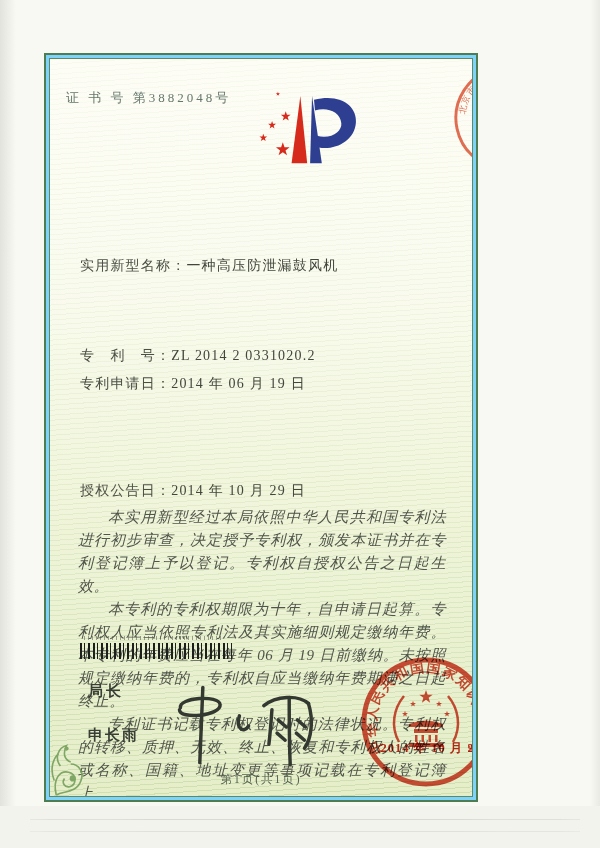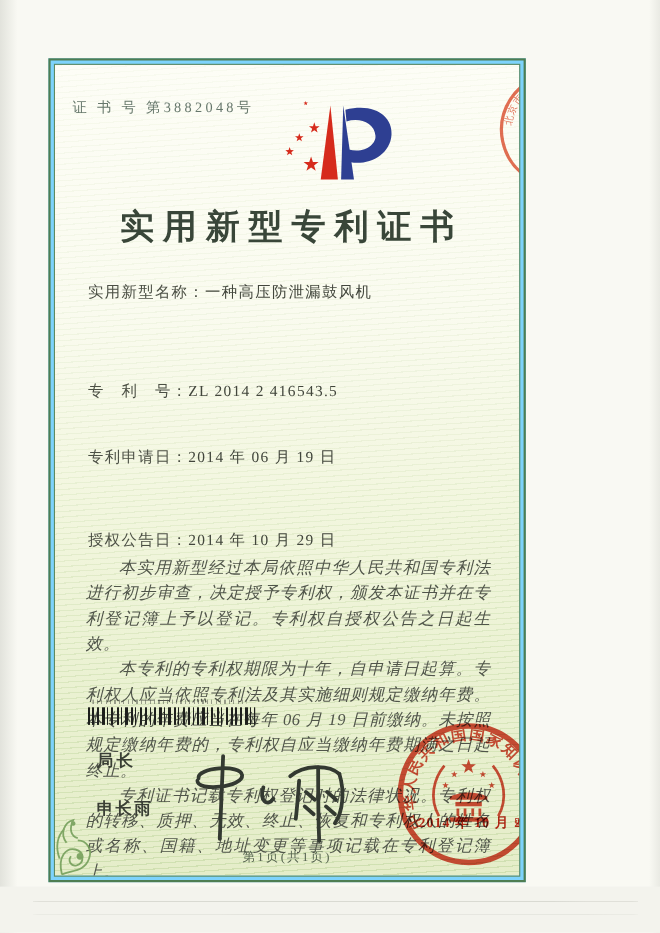--- a/index.html
+++ b/index.html
@@ -116,29 +116,28 @@
             <textPath href="#taxTop" startOffset="50%" text-anchor="middle">北京市海淀区地方税务局</textPath>
           </text>
           <text font-size="8.5" letter-spacing="0.5">
             <textPath href="#taxBottom" startOffset="50%" text-anchor="middle">国家知识产权局</textPath>
           </text>
           <text x="0" y="-3" font-size="10.5" letter-spacing="2" text-anchor="middle">印 花 税</text>
           <text x="0" y="11" font-size="10.5" text-anchor="middle">代缴专用章</text>
         </g>
       </svg>
 
-      <div class="title">实用新型专利证书</div>
 
       <div class="field-row" style="top:198px">
         <span class="field-label">实用新型名称：</span><span class="field-value">一种高压防泄漏鼓风机</span>
       </div>
       <div class="field-row" style="top:288px">
-        <span class="field-label">专　利　号：</span><span class="field-value">ZL 2014 2 416543.5</span>
-      </div>
-      <div class="field-row" style="top:348px">
+        <span class="field-label">专　利　号：</span><span class="field-value">ZL 2014 2 0331020.2</span>
+      </div>
+      <div class="field-row" style="top:316px">
         <span class="field-label">专利申请日：</span><span class="field-value">2014 年 06 月 19 日</span>
       </div>
       <div class="field-row" style="top:423px">
         <span class="field-label">授权公告日：</span><span class="field-value">2014 年 10 月 29 日</span>
       </div>
 
       <div class="body-text">
         <p>本实用新型经过本局依照中华人民共和国专利法进行初步审查，决定授予专利权，颁发本证书并在专利登记簿上予以登记。专利权自授权公告之日起生效。</p>
         <p>本专利的专利权期限为十年，自申请日起算。专利权人应当依照专利法及其实施细则规定缴纳年费。本专利的年费应当在每年 06 月 19 日前缴纳。未按照规定缴纳年费的，专利权自应当缴纳年费期满之日起终止。</p>
         <p>专利证书记载专利权登记时的法律状况。专利权的转移、质押、无效、终止、恢复和专利权人的姓名或名称、国籍、地址变更等事项记载在专利登记簿上。</p>

